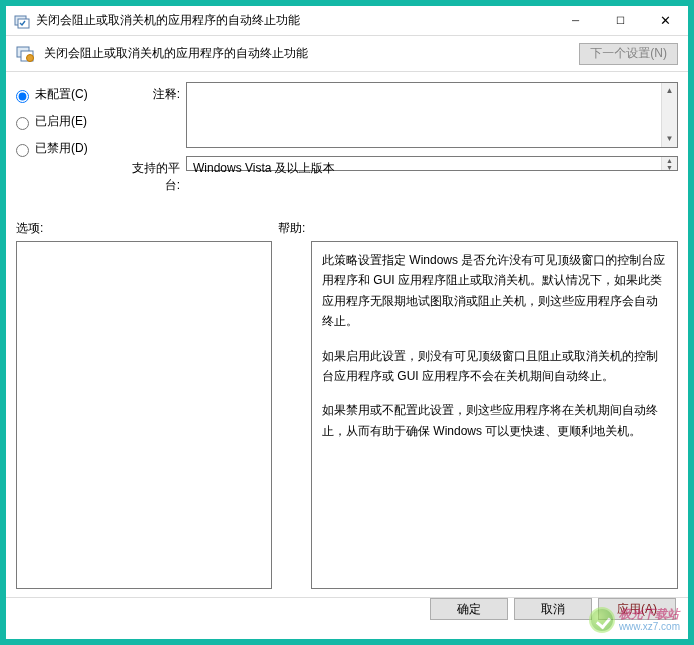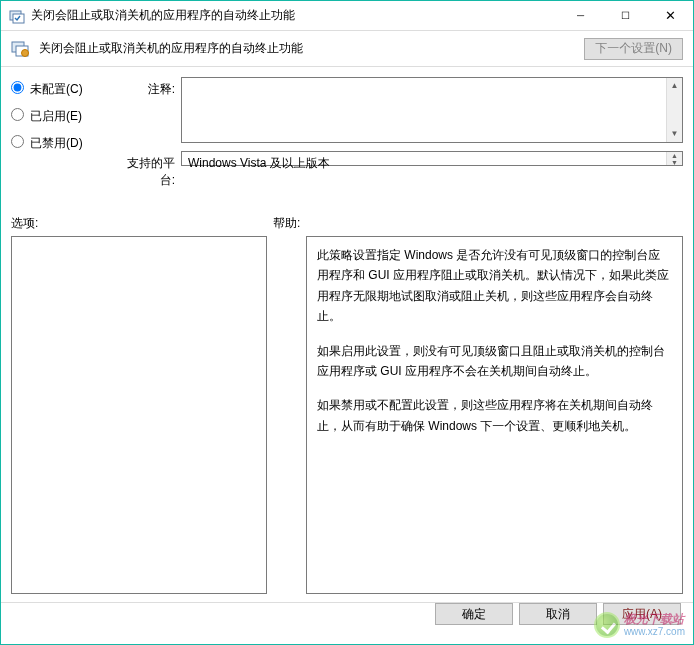--- a/index.html
+++ b/index.html
@@ -5,21 +5,21 @@
 * { box-sizing: border-box; margin: 0; padding: 0; }
 body {
   font-family: "Microsoft YaHei", "Segoe UI", Tahoma, sans-serif;
   font-size: 12px;
   background: #fff;
   color: #000;
 }
 .window {
   width: 694px;
   height: 645px;
-  border: 1px solid #14b8a6;
+  border: 6px solid #14b8a6;
   display: flex;
   flex-direction: column;
   position: relative;
 }
 .titlebar {
   height: 30px;
   background: #fff;
   display: flex;
   align-items: center;
   padding-left: 8px;
@@ -70,21 +70,21 @@
 .config-area {
   padding: 10px 10px 0 10px;
   display: flex;
 }
 .radio-col {
   width: 110px;
   padding-top: 4px;
 }
 .radio-opt {
   display: flex;
-  align-items: flex-start;
+  align-items: flex-end;
   margin-bottom: 10px;
   font-size: 12px;
 }
 .radio-opt input { margin-right: 6px; }
 .fields-col { flex: 1; }
 .field-row {
   display: flex;
   margin-bottom: 8px;
 }
 .field-label {
@@ -285,21 +285,21 @@
   <div class="mid-labels">
     <div class="left">选项:</div>
     <div class="right">帮助:</div>
   </div>
 
   <div class="panes">
     <div class="pane left"></div>
     <div class="pane right">
       <p>此策略设置指定 Windows 是否允许没有可见顶级窗口的控制台应用程序和 GUI 应用程序阻止或取消关机。默认情况下，如果此类应用程序无限期地试图取消或阻止关机，则这些应用程序会自动终止。</p>
       <p>如果启用此设置，则没有可见顶级窗口且阻止或取消关机的控制台应用程序或 GUI 应用程序不会在关机期间自动终止。</p>
-      <p>如果禁用或不配置此设置，则这些应用程序将在关机期间自动终止，从而有助于确保 Windows 下一个设置、更顺利地关机。</p>
+      <p>如果禁用或不配置此设置，则这些应用程序将在关机期间自动终止，从而有助于确保 Windows 可以更快速、更顺利地关机。</p>
     </div>
   </div>
 
   <div class="footer">
     <div class="f-btn">确定</div>
     <div class="f-btn">取消</div>
     <div class="f-btn disabled">应用(A)</div>
     <div class="watermark">
       <div class="wm-circle"></div>
       <div>

